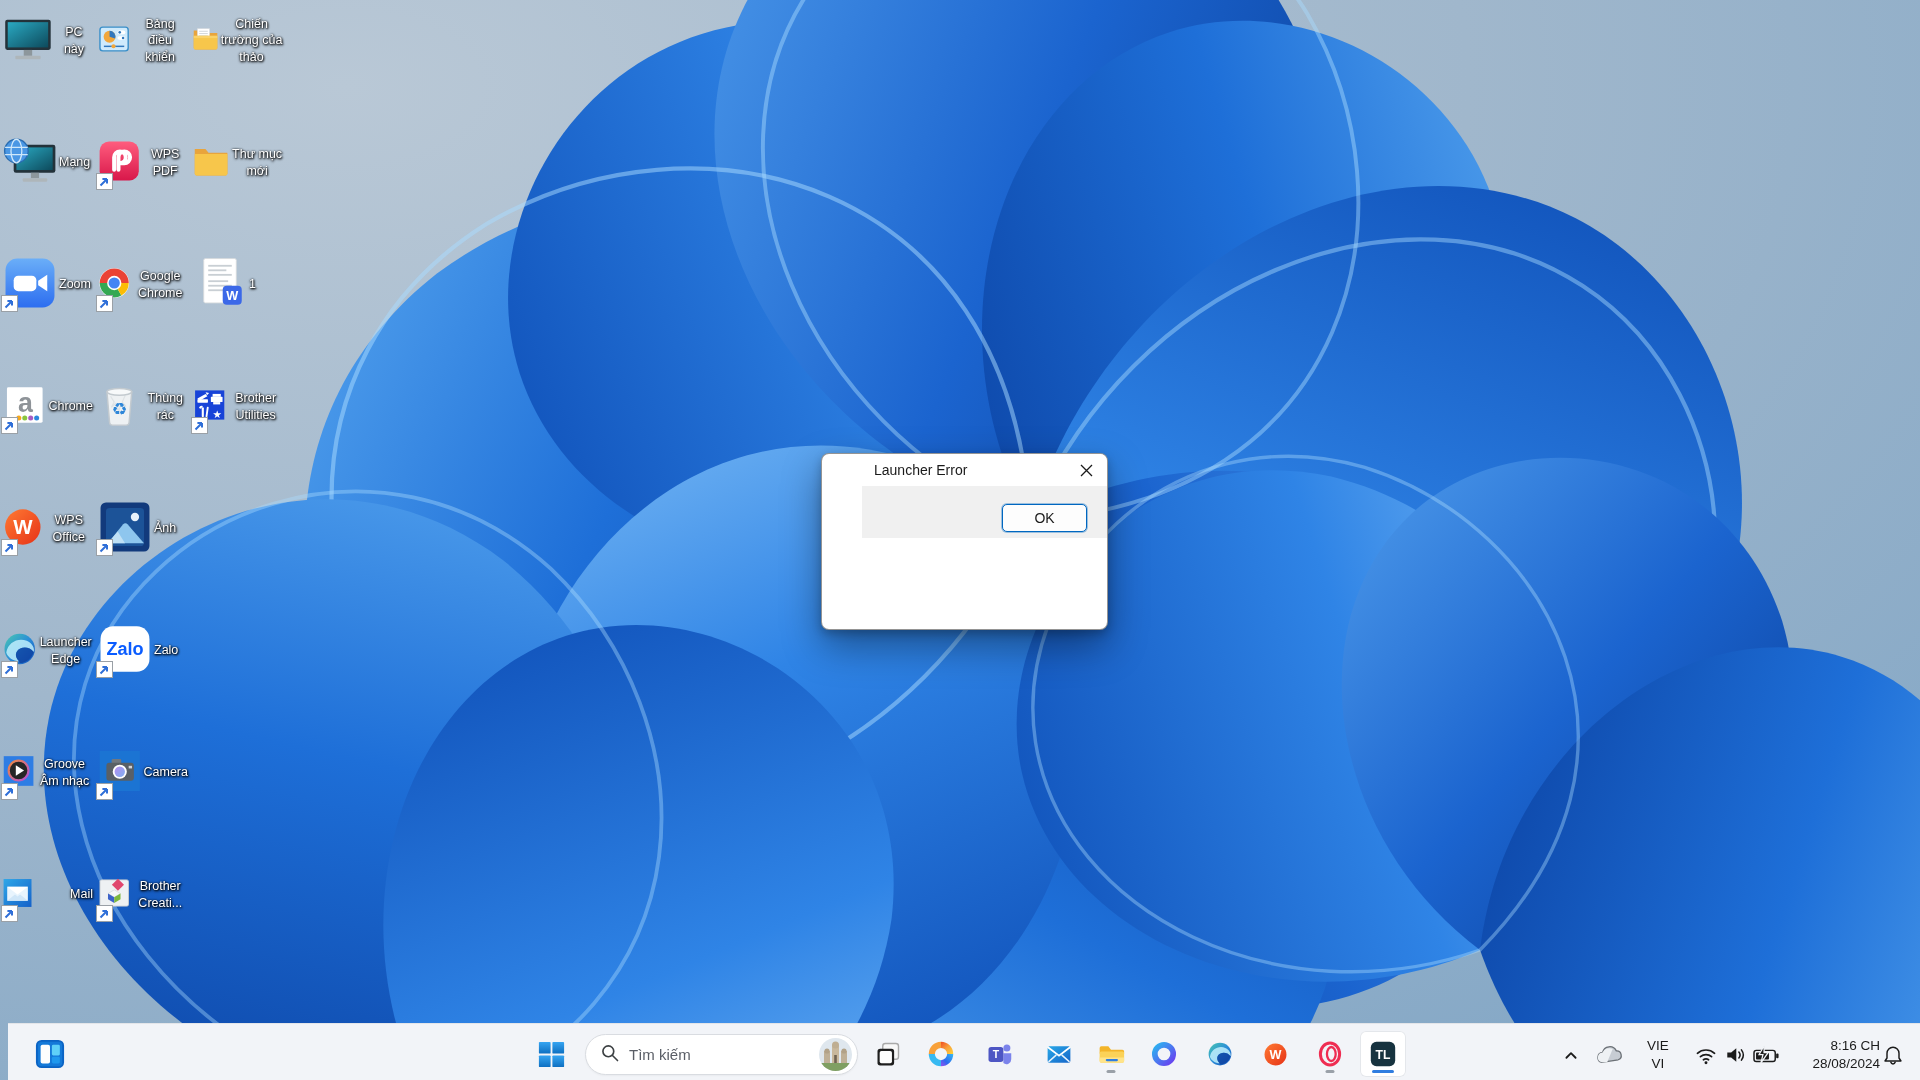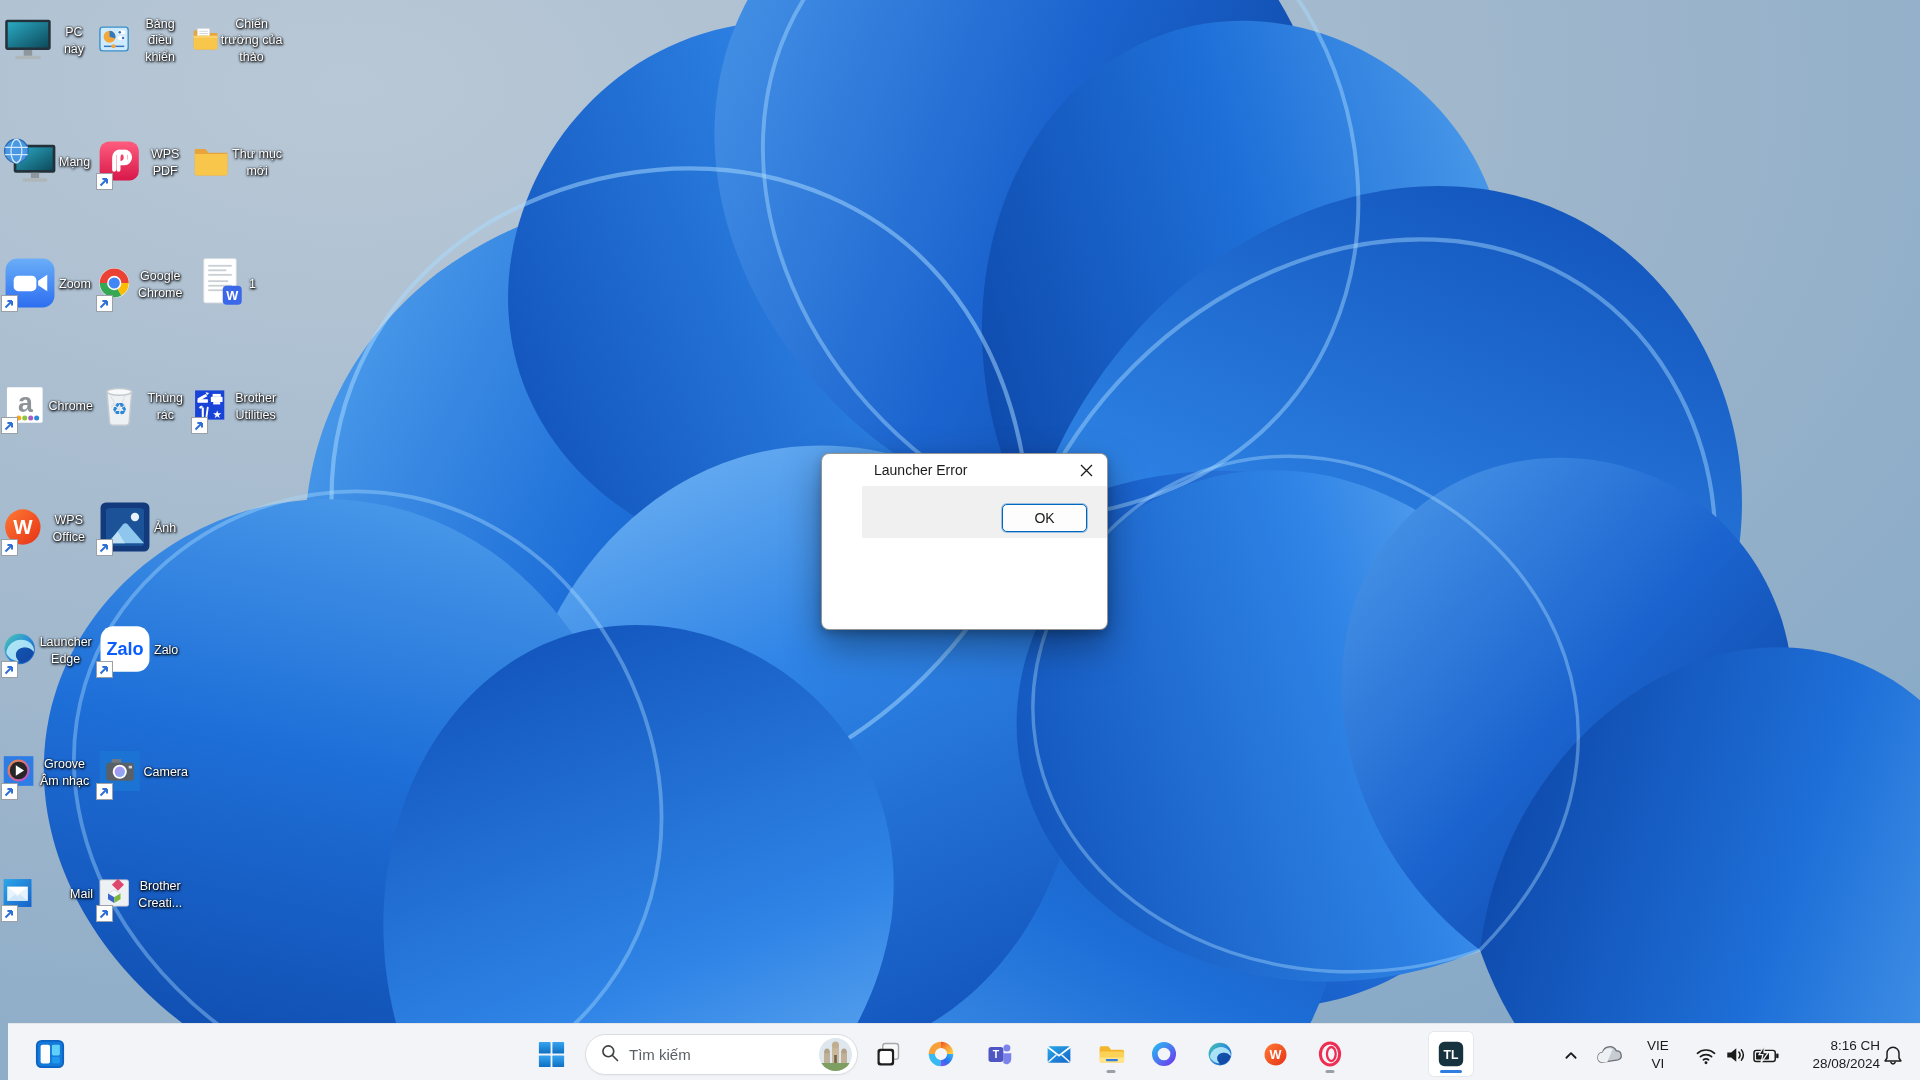--- a/index.html
+++ b/index.html
@@ -676,21 +676,21 @@
         </div>
         <div class="tb-btn" style="left: 1299px;">
           <span>
             <svg width="28" height="28" viewBox="0 0 32 32">
               <ellipse cx="16" cy="16" rx="11" ry="12.5" fill="none" stroke="#ef2d52" stroke-width="3.4"></ellipse>
               <ellipse cx="17.5" cy="16" rx="5" ry="8" fill="none" stroke="#ef2d52" stroke-width="2.6"></ellipse>
             </svg>
           </span>
           <span class="run-dot" style="bottom: 4px;"></span>
         </div>
-        <div class="tb-btn active-tile" style="left: 1420px;">
+        <div class="tb-btn active-tile" style="left: 1352px;">
           <span>
             <svg width="30" height="30" viewBox="0 0 32 32">
               <rect x="3" y="3" width="26" height="26" rx="6" fill="#17333f"></rect>
               <text x="16" y="21.5" font-size="13" font-weight="bold" fill="#fff" text-anchor="middle" font-family="Liberation Sans,DejaVu Sans,sans-serif">TL</text>
             </svg>
           </span>
           <span class="run-bar" style="bottom: 4px;"></span>
         </div>
       </div>
 

